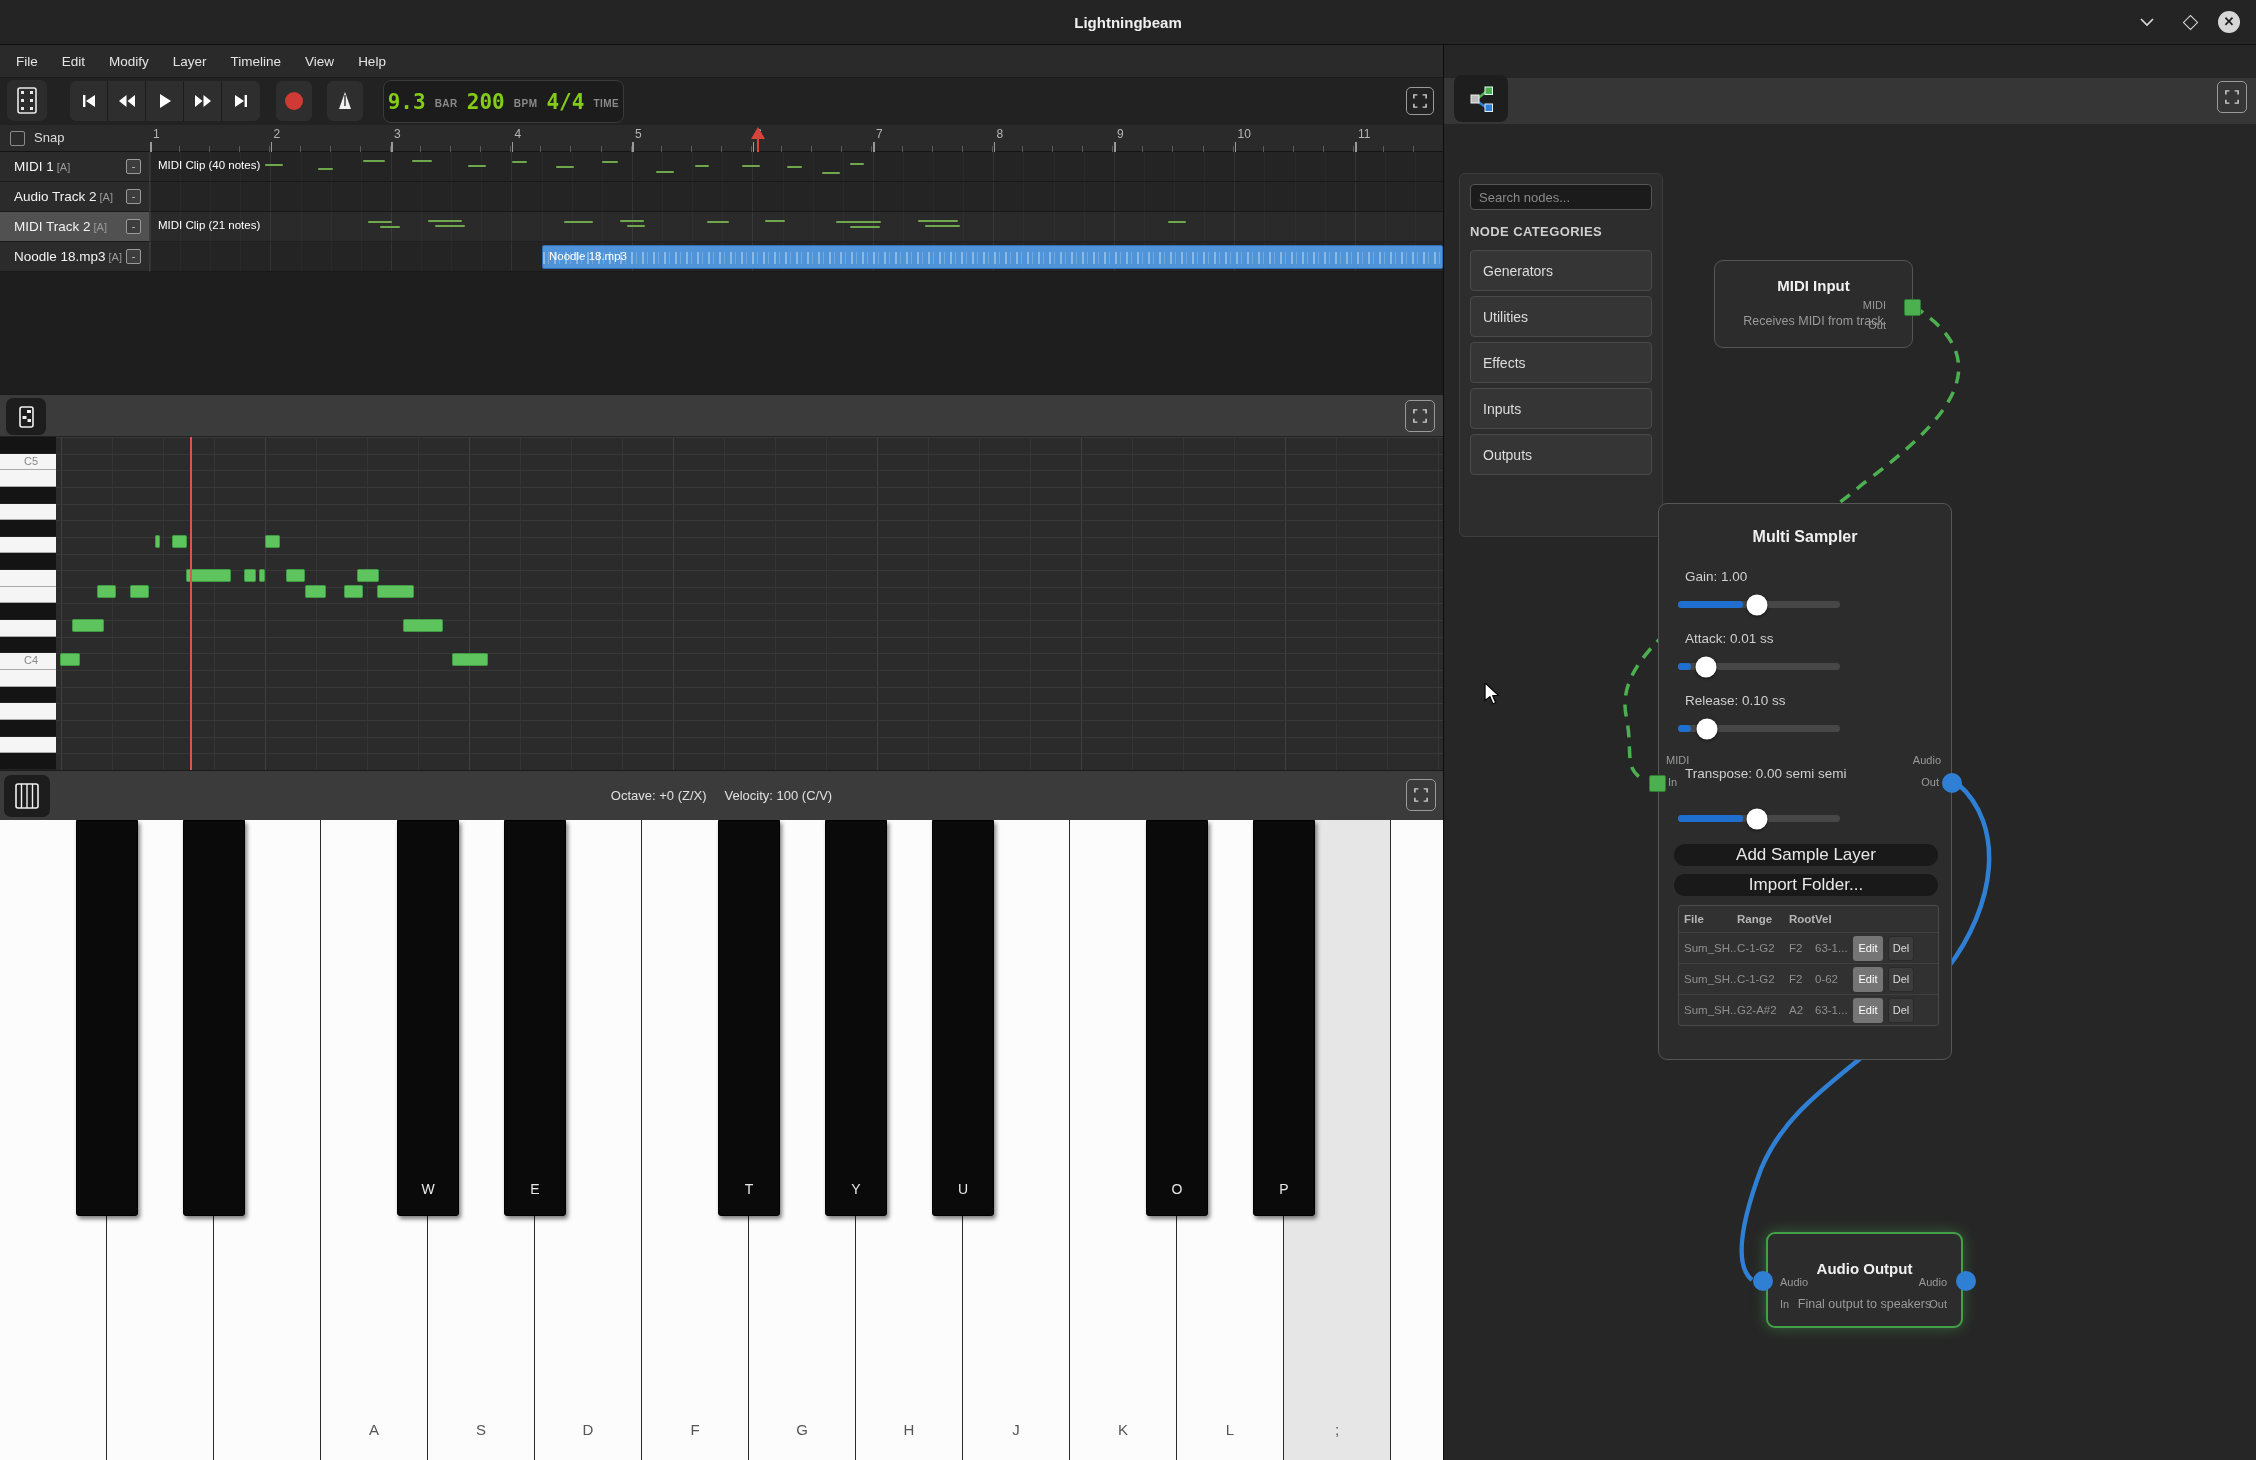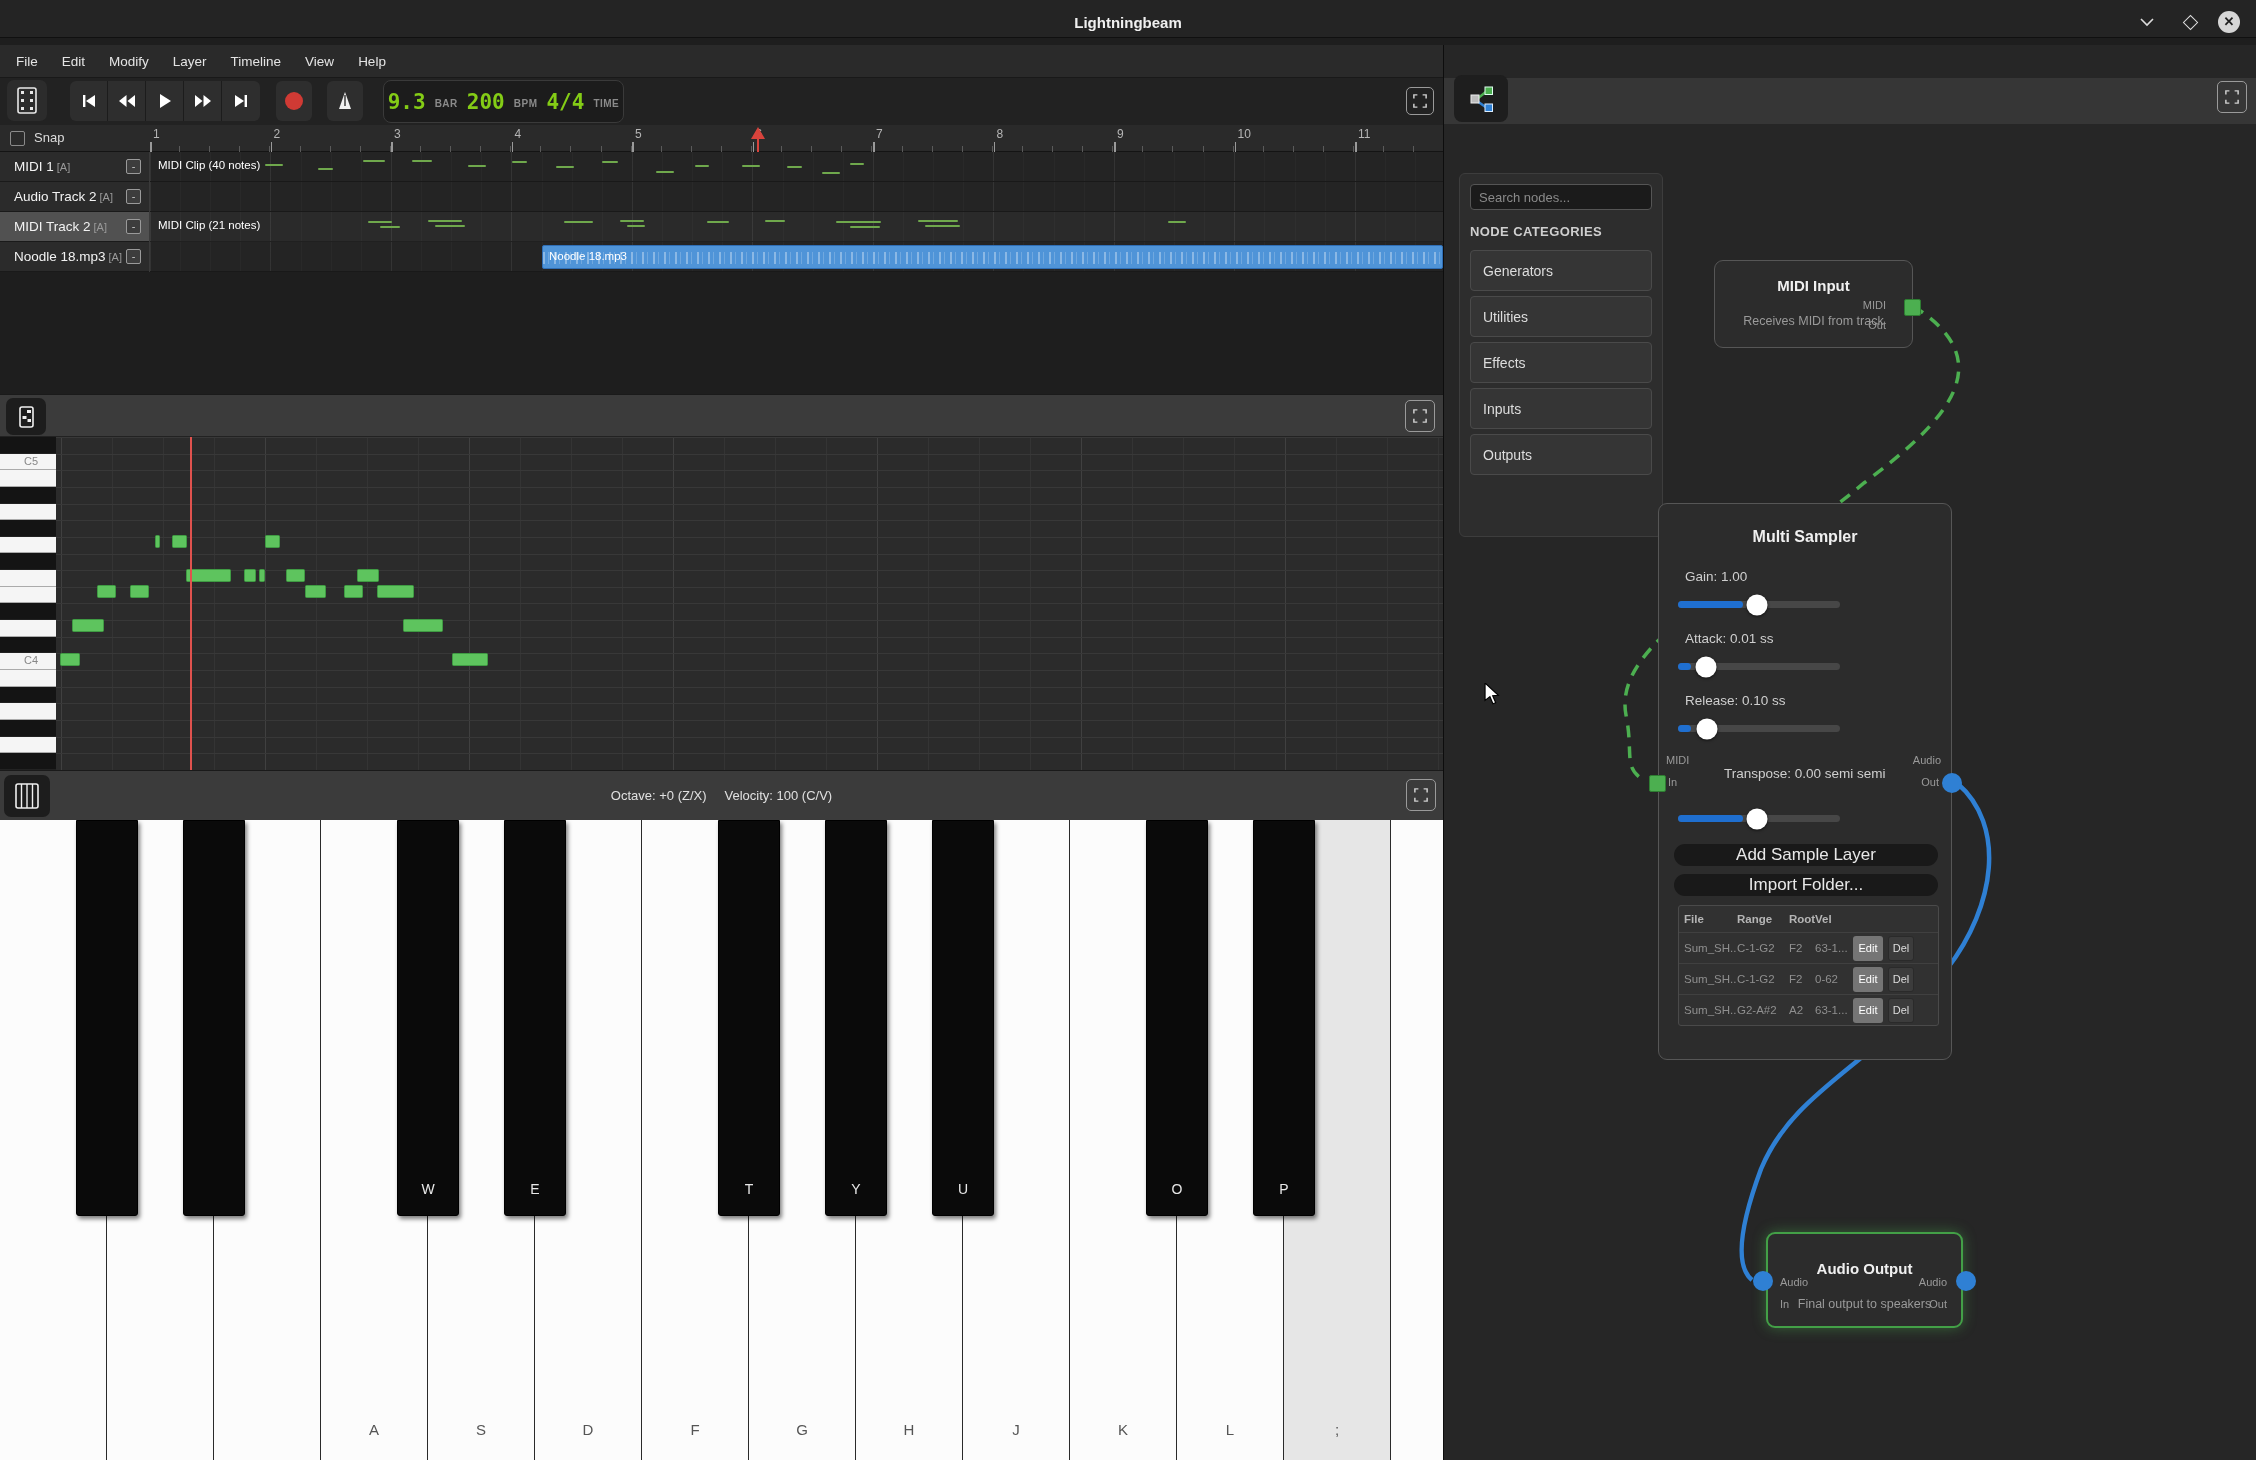--- a/index.html
+++ b/index.html
@@ -1,20 +1,20 @@
 <!DOCTYPE html>
 <html><head>
 <meta charset="utf-8">
 <style>
   * { margin:0; padding:0; box-sizing:border-box; }
   html,body { width:2256px; height:1460px; background:#1e1e1e; overflow:hidden;
     font-family:"Liberation Sans", sans-serif; color:#e0e0e0; }
 
   
-  #titlebar { position:absolute; left:0; top:0; width:2256px; height:38px;
+  #titlebar { position:absolute; left:0; top:0; width:2256px; height:45px;
     background:#242424; border-bottom:1px solid #101010; }
   #titlebar .title { position:absolute; left:0; right:0; top:0; line-height:45px;
     text-align:center; font-size:15px; font-weight:bold; color:#f0f0f0; }
   .winctl { position:absolute; top:9px; width:26px; height:26px; display:flex;
     align-items:center; justify-content:center; }
   #win-min { right:96px; } #win-max { right:53px; } #win-close { right:14px; }
   #win-close .circ { width:22px; height:22px; border-radius:50%; background:#d6d6d6;
     color:#1e1e1e; font-size:13px; line-height:22px; text-align:center; font-weight:bold; }
   .diamond { width:11px; height:11px; border:1.6px solid #dcdcdc; transform:rotate(45deg); }
 
@@ -161,21 +161,21 @@
   #sampler-node { left:214px; top:340px; width:294px; height:557px; }
   #sampler-node .ntitle { margin-top:24px; font-size:16px; }
   .slabel { margin:23px 0 0 26px; font-size:13.5px; color:#cfcfcf; }
   .slider { position:relative; margin:17px 0 0 19px; width:162px; height:7px; background:#474747; border-radius:4px; }
   .slider .fill { position:absolute; left:0; top:0; height:7px; background:#1f6fd0; border-radius:4px; }
   .slider .thumb { position:absolute; top:50%; width:21px; height:21px; background:#fff; border-radius:50%;
     transform:translate(-50%,-50%); box-shadow:0 1px 3px rgba(0,0,0,.6); }
   #ports-row { position:relative; height:46px; margin-top:20px; }
   #ports-row .pl1 { left:7px; top:2px; } #ports-row .pl2 { left:9px; top:24px; }
   #ports-row .pr1 { right:10px; top:2px; } #ports-row .pr2 { right:12px; top:24px; }
-  #transpose-label { position:absolute; left:26px; top:14px; font-size:13.5px; color:#cfcfcf;margin-left:39px; }
+  #transpose-label { position:absolute; left:26px; top:14px; font-size:13.5px; color:#cfcfcf; }
   .wide-btn { display:block; margin:8px 15px 0; width:264px; height:22px; background:#191919; border:none;
     border-radius:11px; color:#e8e8e8; font-size:17px; font-family:inherit; }
   #add-layer-btn { margin-top:22px; }
   #sample-table { margin:9px 0 0 19px; width:261px; border:1px solid #4a4a4a; border-radius:3px;
     background:#313131; font-size:11.5px; }
   .srow { display:flex; align-items:center; height:31px; border-top:1px solid #404040; color:#8f8f8f; }
   .srow.head { height:26px; border-top:none; color:#b5b5b5; font-weight:bold; }
   .sc-file { width:58px; padding-left:5px; overflow:hidden; white-space:nowrap; }
   .sc-range { width:52px; } .sc-root { width:26px; } .sc-vel { width:36px; overflow:hidden; white-space:nowrap; }
   .mini-btn { height:25px; border:none; border-radius:3px; color:#fff; font-size:11px; font-family:inherit; }

